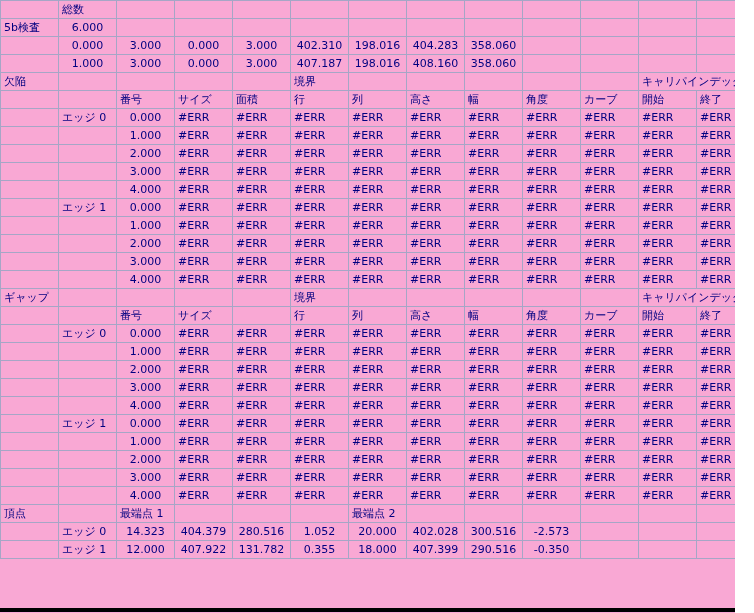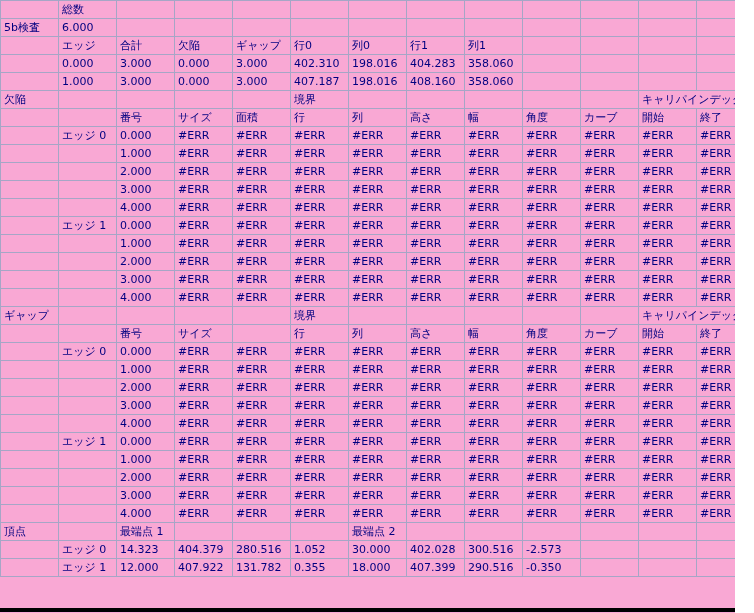--- a/index.html
+++ b/index.html
@@ -20,21 +20,21 @@
     border:1px solid #a6a6c6;
     font-size:11px;
     line-height:17px;
     color:#000080;
     padding:0 3px;
     white-space:nowrap;
     overflow:hidden;
     text-align:left;
     vertical-align:middle;
   }
-  table.grid td.num{text-align:left;}
+  table.grid td.num{text-align:center;}
   .bottom-bar{
     position:absolute;
     left:0;top:608px;
     width:746px;height:4px;
     background:#000000;
   }
 </style>
 </head>
 <body>
 
@@ -81,35 +81,20 @@
           <td></td>
           <td></td>
           <td></td>
           <td></td>
           <td></td>
           <td></td>
           <td></td>
         </tr>
         <tr>
           <td></td>
-          <td>エッジ</td>
-          <td>合計</td>
-          <td>欠陥</td>
-          <td>ギャップ</td>
-          <td>行0</td>
-          <td>列0</td>
-          <td>行1</td>
-          <td>列1</td>
-          <td></td>
-          <td></td>
-          <td></td>
-          <td></td>
-        </tr>
-        <tr>
-          <td></td>
           <td class="num">0.000</td>
           <td class="num">3.000</td>
           <td class="num">0.000</td>
           <td class="num">3.000</td>
           <td class="num">402.310</td>
           <td class="num">198.016</td>
           <td class="num">404.283</td>
           <td class="num">358.060</td>
           <td></td>
           <td></td>
@@ -504,21 +489,21 @@
           <td></td>
           <td></td>
         </tr>
         <tr>
           <td></td>
           <td>エッジ 0</td>
           <td class="num">14.323</td>
           <td class="num">404.379</td>
           <td class="num">280.516</td>
           <td class="num">1.052</td>
-          <td class="num">30.000</td>
+          <td class="num">20.000</td>
           <td class="num">402.028</td>
           <td class="num">300.516</td>
           <td class="num">-2.573</td>
           <td></td>
           <td></td>
           <td></td>
         </tr>
         <tr>
           <td></td>
           <td>エッジ 1</td>

